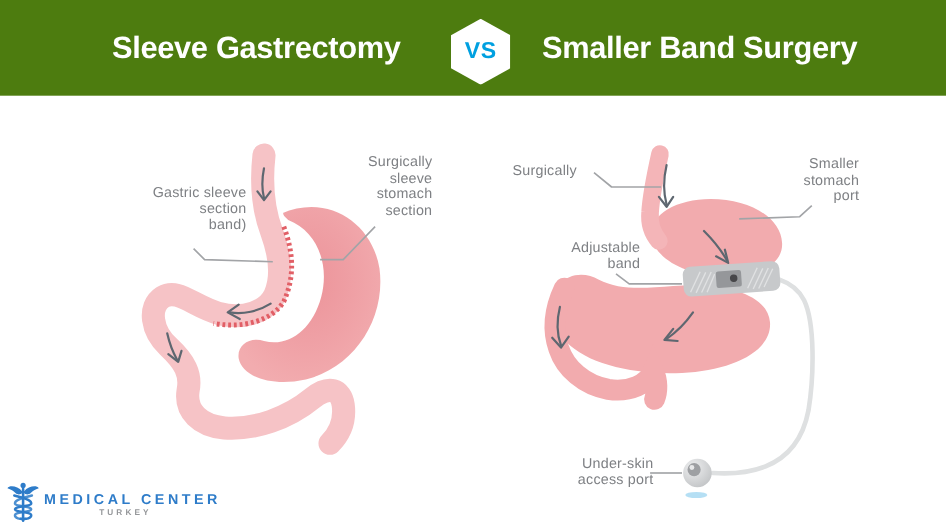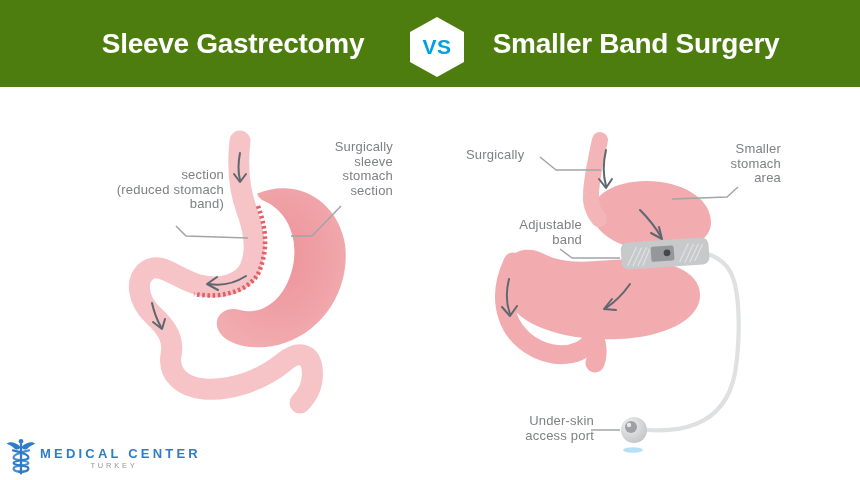--- a/index.html
+++ b/index.html
@@ -54,21 +54,21 @@
     position:absolute; left:6px; top:438px;
     display:flex; align-items:flex-start;
   }
   #footer .logo-text { margin-left:4px; padding-top:8px; }
   #brand-name {
     color:#2E7CC9; font-weight:bold; font-size:13px;
     letter-spacing:3.2px; white-space:nowrap;
   }
   #brand-country {
     width:148px; text-align:center; margin-top:0;
-    color:#95979A; font-size:7.5px; font-weight:normal; letter-spacing:2.8px;
+    color:#95979A; font-size:7.5px; font-weight:bold; letter-spacing:2.8px;
   }
 </style>
 </head>
 <body>
 
 <div id="stage">
 
   <div id="header">
     <div id="title-left" class="header-title">Sleeve Gastrectomy</div>
     <div id="vs-hex">
@@ -211,38 +211,38 @@
 
     <g fill="none" stroke="#A2A4A7" stroke-width="1.5" stroke-linejoin="round">
       <path d="M 540 157 L 556 170 L 601 170"></path>
       <path d="M 738 187 L 727 197 L 672 199"></path>
       <path d="M 560 249 L 572 258 L 620 258"></path>
       <path d="M 591 430 L 620 430"></path>
     </g>
   </svg>
 
   <div id="lbl-sleeve" class="lbl">
+    <div>Gastric sleeve</div>
     <div>section</div>
-    <div>(reduced stomach</div>
     <div>band)</div>
   </div>
 
   <div id="lbl-removed" class="lbl">
     <div>Surgically</div>
     <div>sleeve</div>
     <div>stomach</div>
     <div>section</div>
   </div>
 
   <div id="lbl-esophagus" class="lbl">Surgically</div>
 
   <div id="lbl-pouch" class="lbl">
     <div>Smaller</div>
     <div>stomach</div>
-    <div>area</div>
+    <div>port</div>
   </div>
 
   <div id="lbl-port" class="lbl">
     <div>Under-skin</div>
     <div>access port</div>
   </div>
 
   <div id="lbl-band" class="lbl">
     <div>Adjustable</div>
     <div>band</div>

